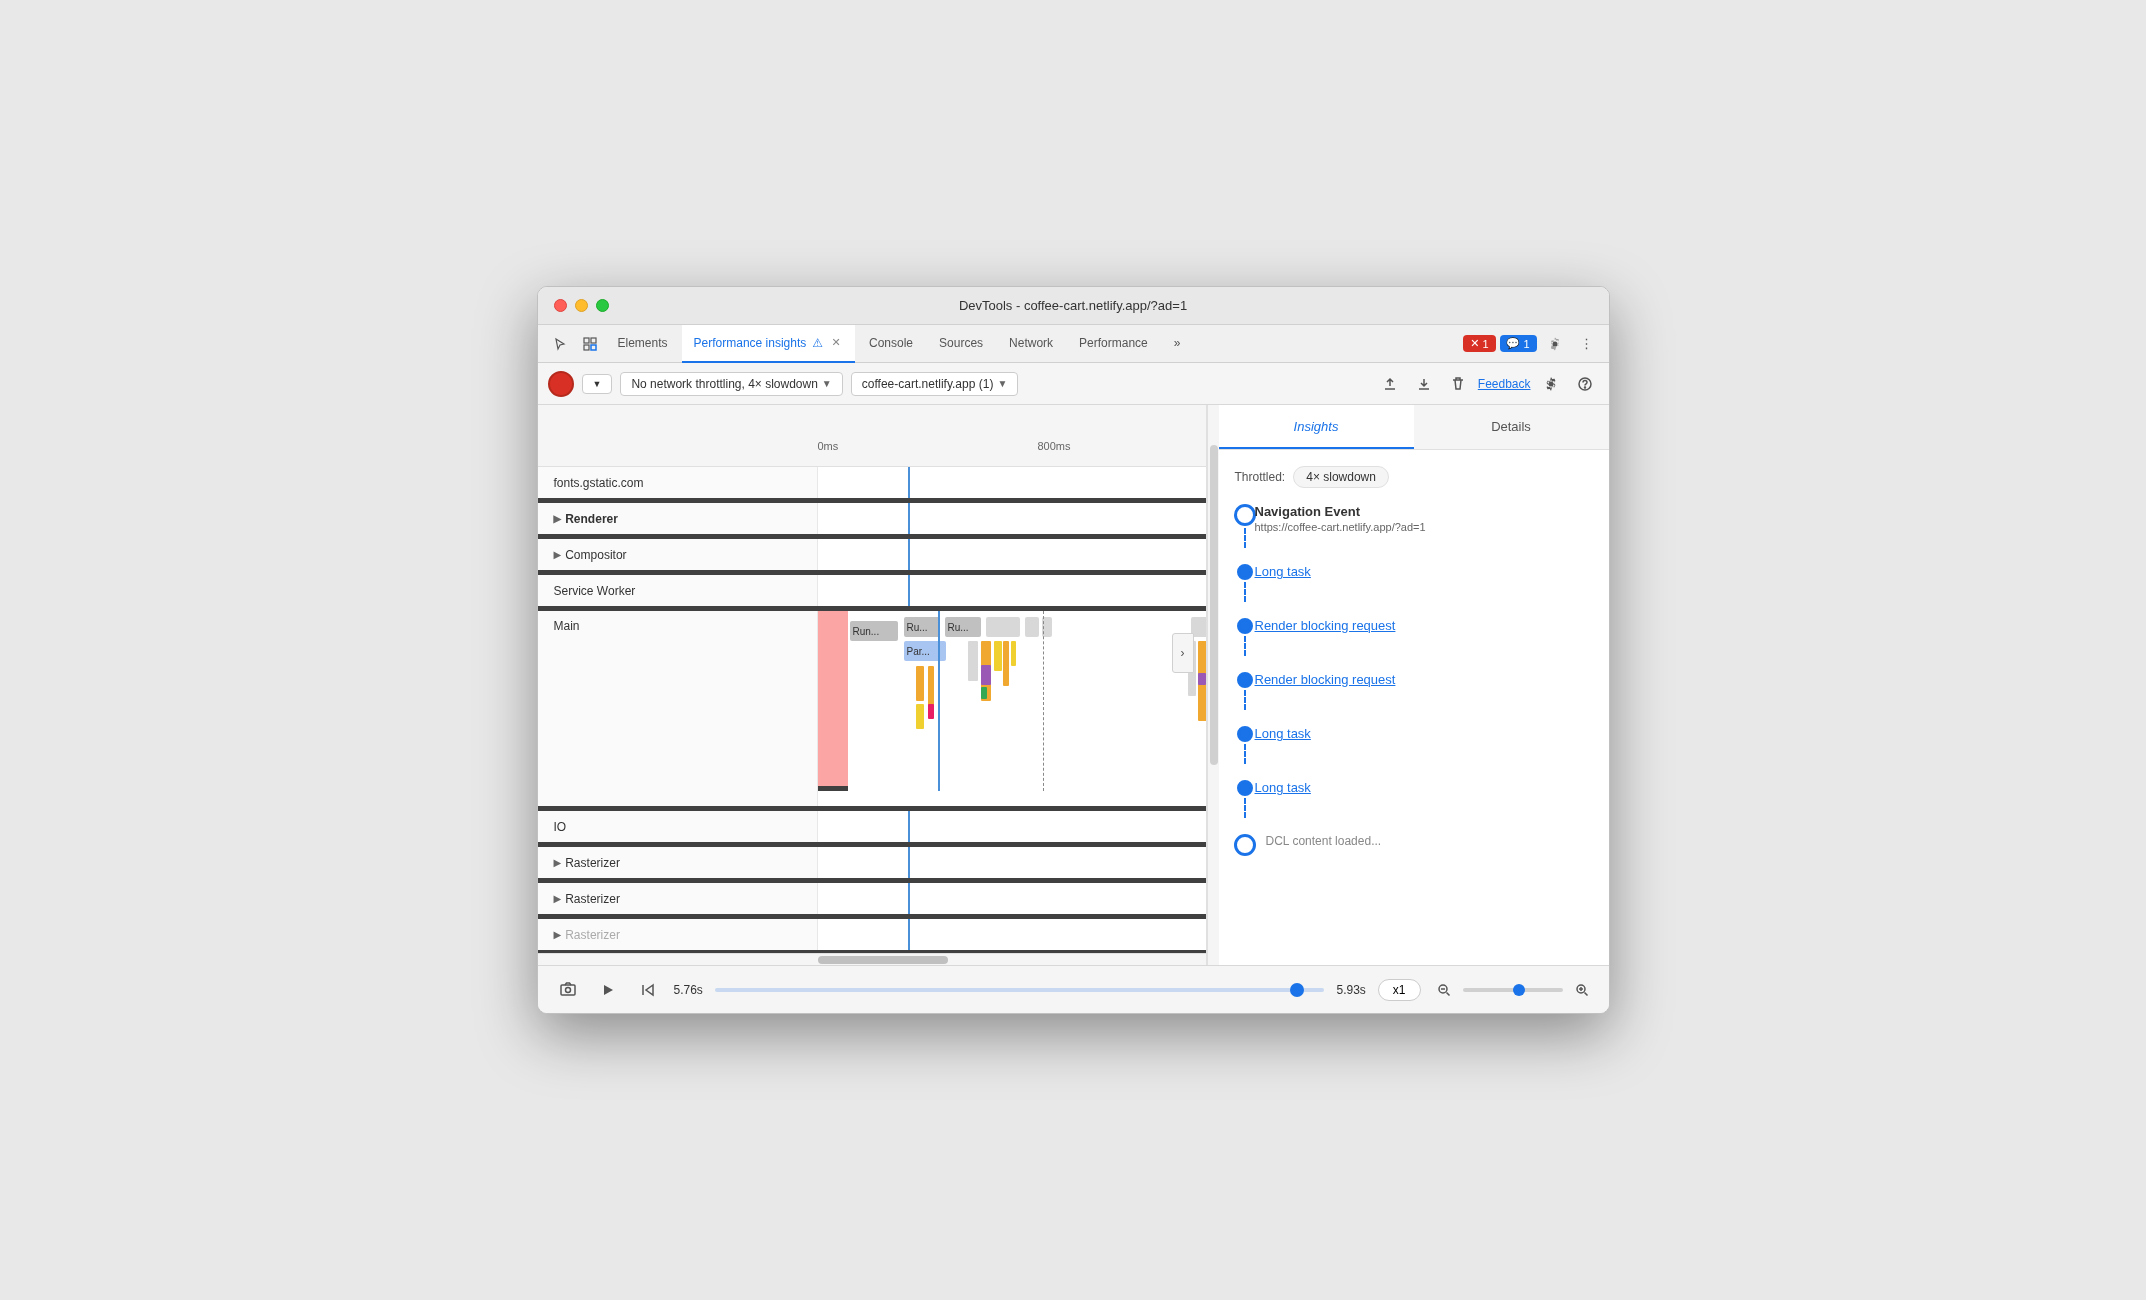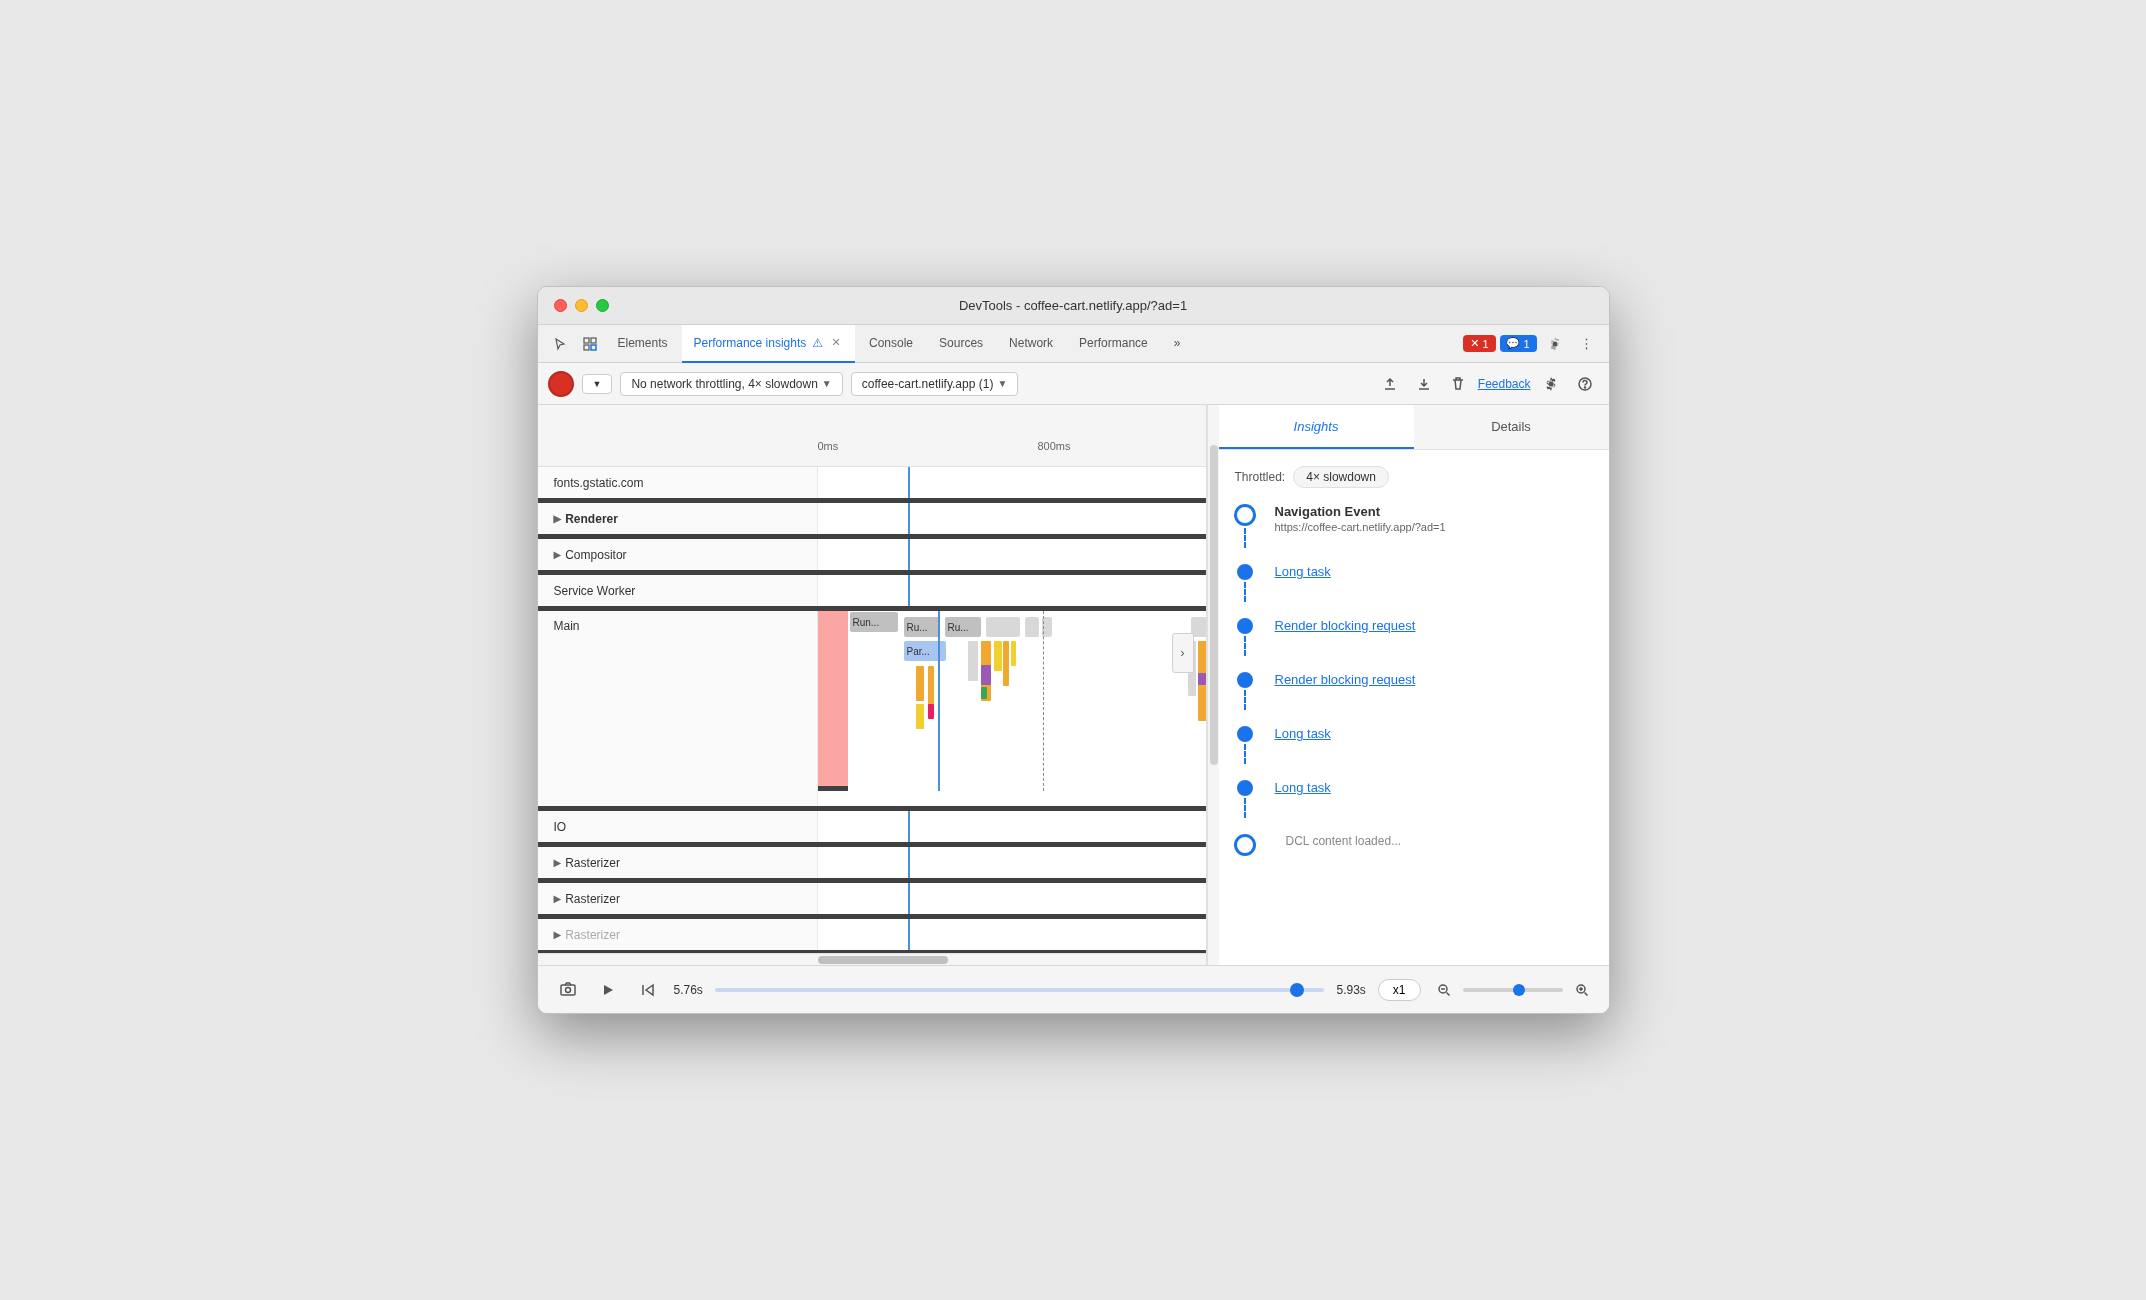--- a/index.html
+++ b/index.html
@@ -378,21 +378,21 @@
     }
 
     
     .insights-timeline {
       display: flex;
       flex-direction: column;
     }
     .timeline-item {
       display: flex;
       align-items: flex-start;
-      gap: 20px;
+      gap: 0;
       margin-bottom: 16px;
     }
     .timeline-dot-container {
       display: flex;
       flex-direction: column;
       align-items: center;
       width: 20px;
       flex-shrink: 0;
     }
     .timeline-dot {
@@ -739,21 +739,21 @@
         </div>
 
         <div class="timeline-row" style="height: 180px; align-items: flex-start; gap: 30px;">
           <div class="timeline-row-label" style="height:180px; align-items: flex-start; padding-top: 8px;">
             <span>Main</span>
           </div>
           <div class="timeline-row-content" style="height:180px;">
             <div class="v-line-solid" style="left: 90px; height:180px;"></div>
             <div class="v-line" style="left: 195px; height:180px;"></div>
 
-            <div class="task-bar gray" style="left:2px; width:48px; top:1px;">Run...</div>
+            <div class="task-bar gray" style="left:2px; width:48px; top:10px;">Run...</div>
             <div class="task-bar gray" style="left:56px; width:36px; top:6px;">Ru...</div>
             <div class="task-bar gray" style="left:97px; width:36px; top:6px;">Ru...</div>
             <div class="task-bar light-gray" style="left:138px; width:34px; top:6px;"></div>
             <div class="task-bar light-gray" style="left:177px; width:14px; top:6px;"></div>
             <div class="task-bar light-gray" style="left:194px; width:10px; top:6px;"></div>
             <div class="task-bar light-gray" style="left:343px; width:22px; top:6px;"></div>
             <div class="task-bar light-gray" style="left:374px; width:15px; top:6px;"></div>
 
             <div class="task-bar blue" style="left:56px; width:42px; top:30px;">Par...</div>
 

